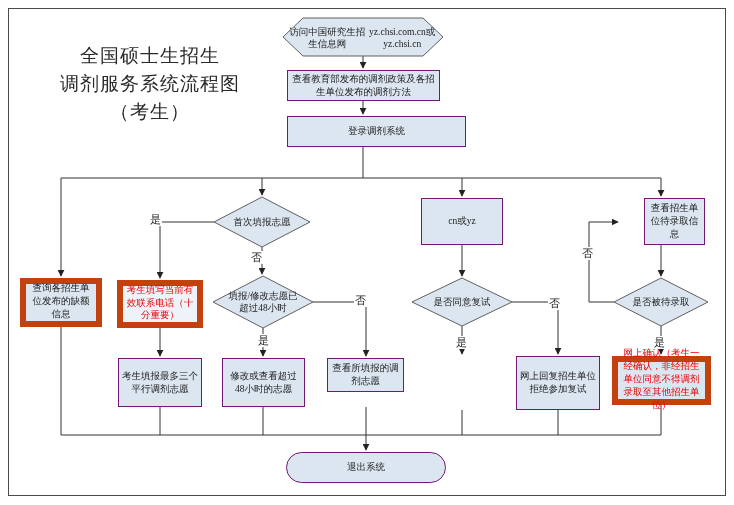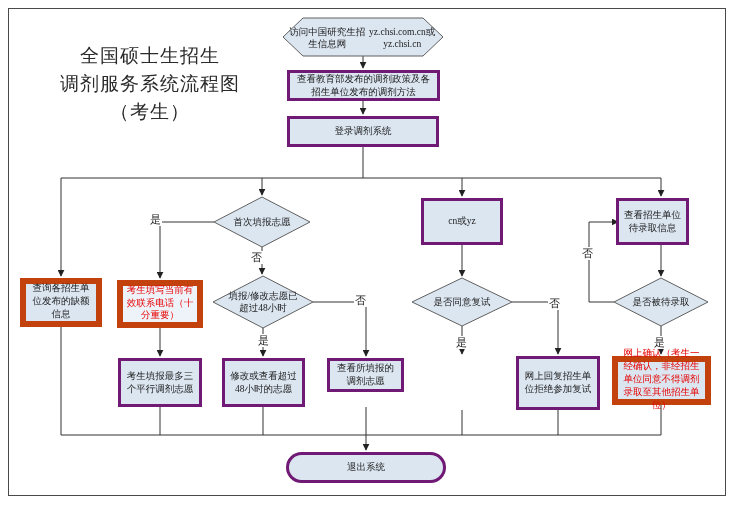--- a/index.html
+++ b/index.html
@@ -5,21 +5,21 @@
   html,body{margin:0;padding:0;background:#fff;}
   #canvas{
     position:relative;width:734px;height:505px;background:#ffffff;
     font-family:"Liberation Serif","DejaVu Serif",serif;color:#1a1a1a;
     overflow:hidden;
   }
   #frame{position:absolute;left:8px;top:8px;width:716px;height:486px;border:1px solid #4a4a4a;}
   #connectors{position:absolute;left:0;top:0;z-index:1;}
   .node{
     position:absolute;z-index:2;display:flex;align-items:center;justify-content:center;
-    text-align:center;background:#dce6f1;border:3px solid #701a75;
+    text-align:center;background:#dce6f1;border:1px solid #701a75;
     font-size:9.5px;line-height:1.35;padding:1px 3px;box-sizing:border-box;color:#1a1a1a;
   }
   .node.emph{border:6px solid #c2410c;font-family:Liberation Mono, monospace;}
   .node.redtext{color:#e60000;}
   .node.redborder{border:2px solid #cc2222;}
   .node.lightfill{background:#eef3fa;}
   .shape-label{
     position:absolute;z-index:2;display:flex;align-items:center;justify-content:center;
     text-align:center;font-size:9.5px;line-height:1.3;color:#1a1a1a;background:transparent;
   }
@@ -96,29 +96,29 @@
     <span style="display:block">调剂服务系统流程图</span>
     <span style="display:block">（考生）</span>
   </div>
 
   <div class="shape-label" style="left:288px;top:20px;width:150px;height:36px;flex-direction:row">
     <span>访问中国研究生招生信息网</span>
     <span class="hexline2">yz.chsi.com.cn或yz.chsi.cn</span>
   </div>
 
   <div class="node" style="left:287px;top:70px;width:153px;height:31px">查看教育部发布的调剂政策及各招生单位发布的调剂方法</div>
-  <div class="node" style="left:287px;top:116px;width:152px;height:31px">登录调剂系统</div>
+  <div class="node" style="left:287px;top:116px;width:179px;height:31px">登录调剂系统</div>
   <div class="node emph" style="left:20px;top:278px;width:82px;height:49px">查询各招生单位发布的缺额信息</div>
   <div class="node emph redtext lightfill" style="left:117px;top:280px;width:86px;height:48px">考生填写当前有效联系电话（十分重要）</div>
   <div class="node" style="left:118px;top:358px;width:84px;height:49px">考生填报最多三个平行调剂志愿</div>
   <div class="node" style="left:222px;top:358px;width:83px;height:49px">修改或查看超过48小时的志愿</div>
   <div class="node" style="left:327px;top:358px;width:77px;height:34px">查看所填报的调剂志愿</div>
   <div class="node" style="left:421px;top:198px;width:82px;height:47px">cn或yz</div>
   <div class="node" style="left:516px;top:356px;width:84px;height:54px">网上回复招生单位拒绝参加复试</div>
-  <div class="node" style="left:616px;top:198px;width:73px;height:47px">查看招生单位待录取信息</div>
+  <div class="node" style="left:644px;top:198px;width:61px;height:47px">查看招生单位待录取信息</div>
   <div class="node emph redtext" style="left:612px;top:356px;width:99px;height:49px">网上确认（考生一经确认，非经招生单位同意不得调剂录取至其他招生单位）</div>
   <div class="node terminator" style="left:286px;top:452px;width:160px;height:31px">退出系统</div>
 
   <div class="shape-label" style="left:217px;top:215px;width:90px;height:14px">首次填报志愿</div>
   <div class="shape-label" style="left:227px;top:280px;width:72px;height:44px">填报/修改志愿已超过48小时</div>
   <div class="shape-label" style="left:417px;top:295px;width:90px;height:14px">是否同意复试</div>
   <div class="shape-label" style="left:616px;top:295px;width:90px;height:14px">是否被待录取</div>
 
   <div class="edge-label" style="left:149px;top:213px">是</div>
   <div class="edge-label" style="left:250px;top:251px">否</div>

